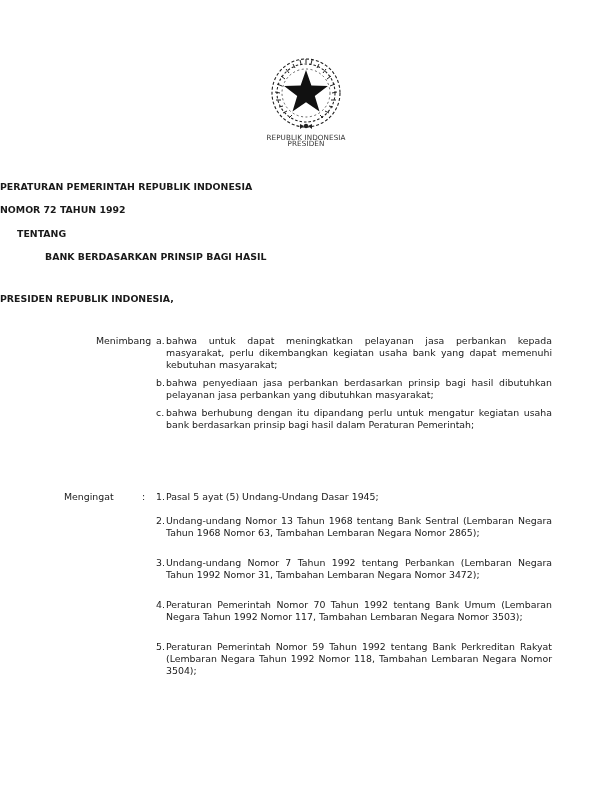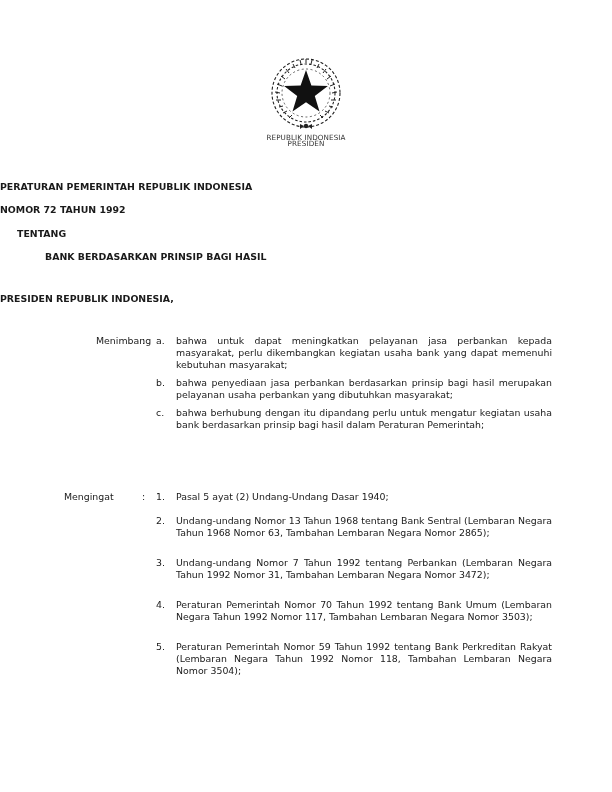--- a/index.html
+++ b/index.html
@@ -57,21 +57,21 @@
       font-size: 9.4px;
       line-height: 12px;
     }
     .item .marker {
       position: absolute;
       left: 0;
       top: 0;
     }
     .item .text {
       display: block;
-      margin-left: 20px;
+      margin-left: 10px;
       text-align: justify;
       text-align-last: left;
     }
   </style>
 </head>
 <body>
 
 <div class="emblem">
   <svg width="78" height="82" viewBox="0 0 78 82">
 
@@ -108,33 +108,33 @@
 
 <div class="heading-label" style="top:335px;margin-left:32px;">Menimbang</div>
 <div class="colon" style="top:335px;">:</div>
 
 <div class="item" style="top:335px;">
   <span class="marker">a.</span>
   <span class="text">bahwa untuk dapat meningkatkan pelayanan jasa perbankan kepada masyarakat, perlu dikembangkan kegiatan usaha bank yang dapat memenuhi kebutuhan masyarakat;</span>
 </div>
 <div class="item" style="top:377px;">
   <span class="marker">b.</span>
-  <span class="text">bahwa penyediaan jasa perbankan berdasarkan prinsip bagi hasil merupakan pelayanan usaha perbankan yang dibutuhkan masyarakat;</span>
+  <span class="text">bahwa penyediaan jasa perbankan berdasarkan prinsip bagi hasil dibutuhkan pelayanan jasa perbankan yang dibutuhkan masyarakat;</span>
 </div>
 <div class="item" style="top:407px;">
   <span class="marker">c.</span>
   <span class="text">bahwa berhubung dengan itu dipandang perlu untuk mengatur kegiatan usaha bank berdasarkan prinsip bagi hasil dalam Peraturan Pemerintah;</span>
 </div>
 
 <div class="heading-label" style="top:491px;">Mengingat</div>
 <div class="colon" style="top:491px;">:</div>
 
 <div class="item" style="top:491px;">
   <span class="marker">1.</span>
-  <span class="text">Pasal 5 ayat (2) Undang-Undang Dasar 1940;</span>
+  <span class="text">Pasal 5 ayat (5) Undang-Undang Dasar 1945;</span>
 </div>
 <div class="item" style="top:515px;">
   <span class="marker">2.</span>
   <span class="text">Undang-undang Nomor 13 Tahun 1968 tentang Bank Sentral (Lembaran Negara Tahun 1968 Nomor 63, Tambahan Lembaran Negara Nomor 2865);</span>
 </div>
 <div class="item" style="top:557px;">
   <span class="marker">3.</span>
   <span class="text">Undang-undang Nomor 7 Tahun 1992 tentang Perbankan (Lembaran Negara Tahun 1992 Nomor 31, Tambahan Lembaran Negara Nomor 3472);</span>
 </div>
 <div class="item" style="top:599px;">

